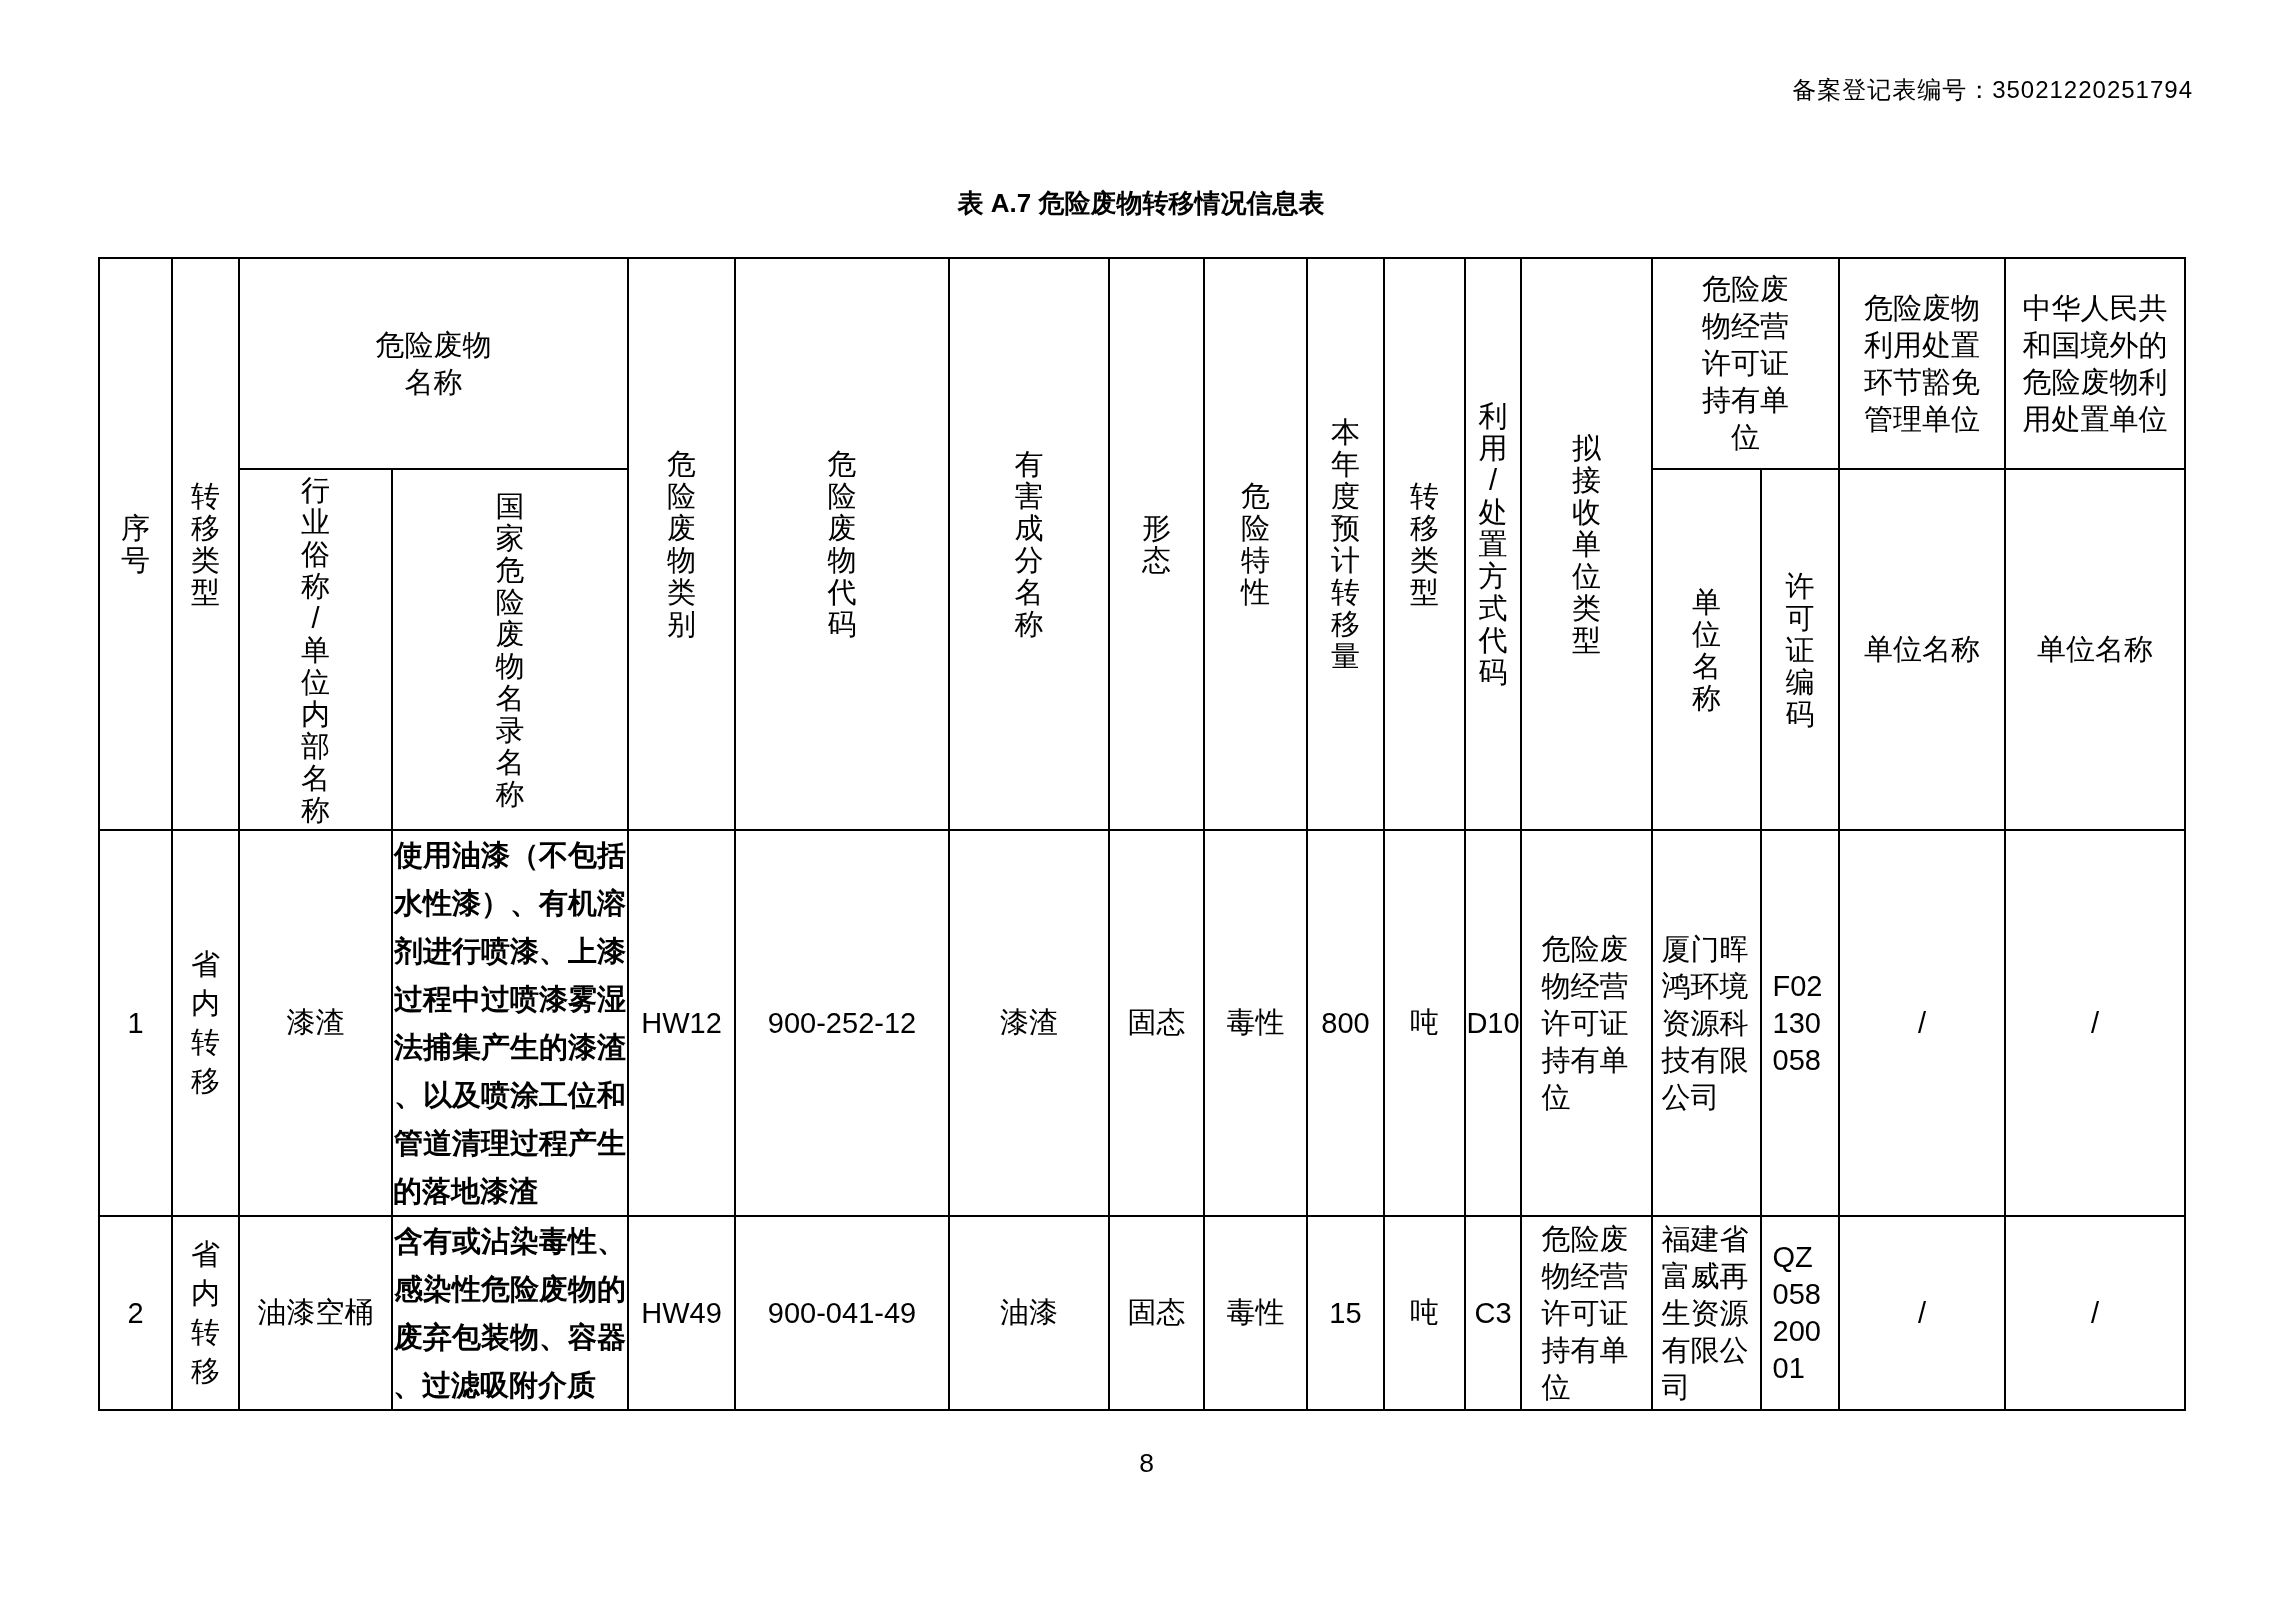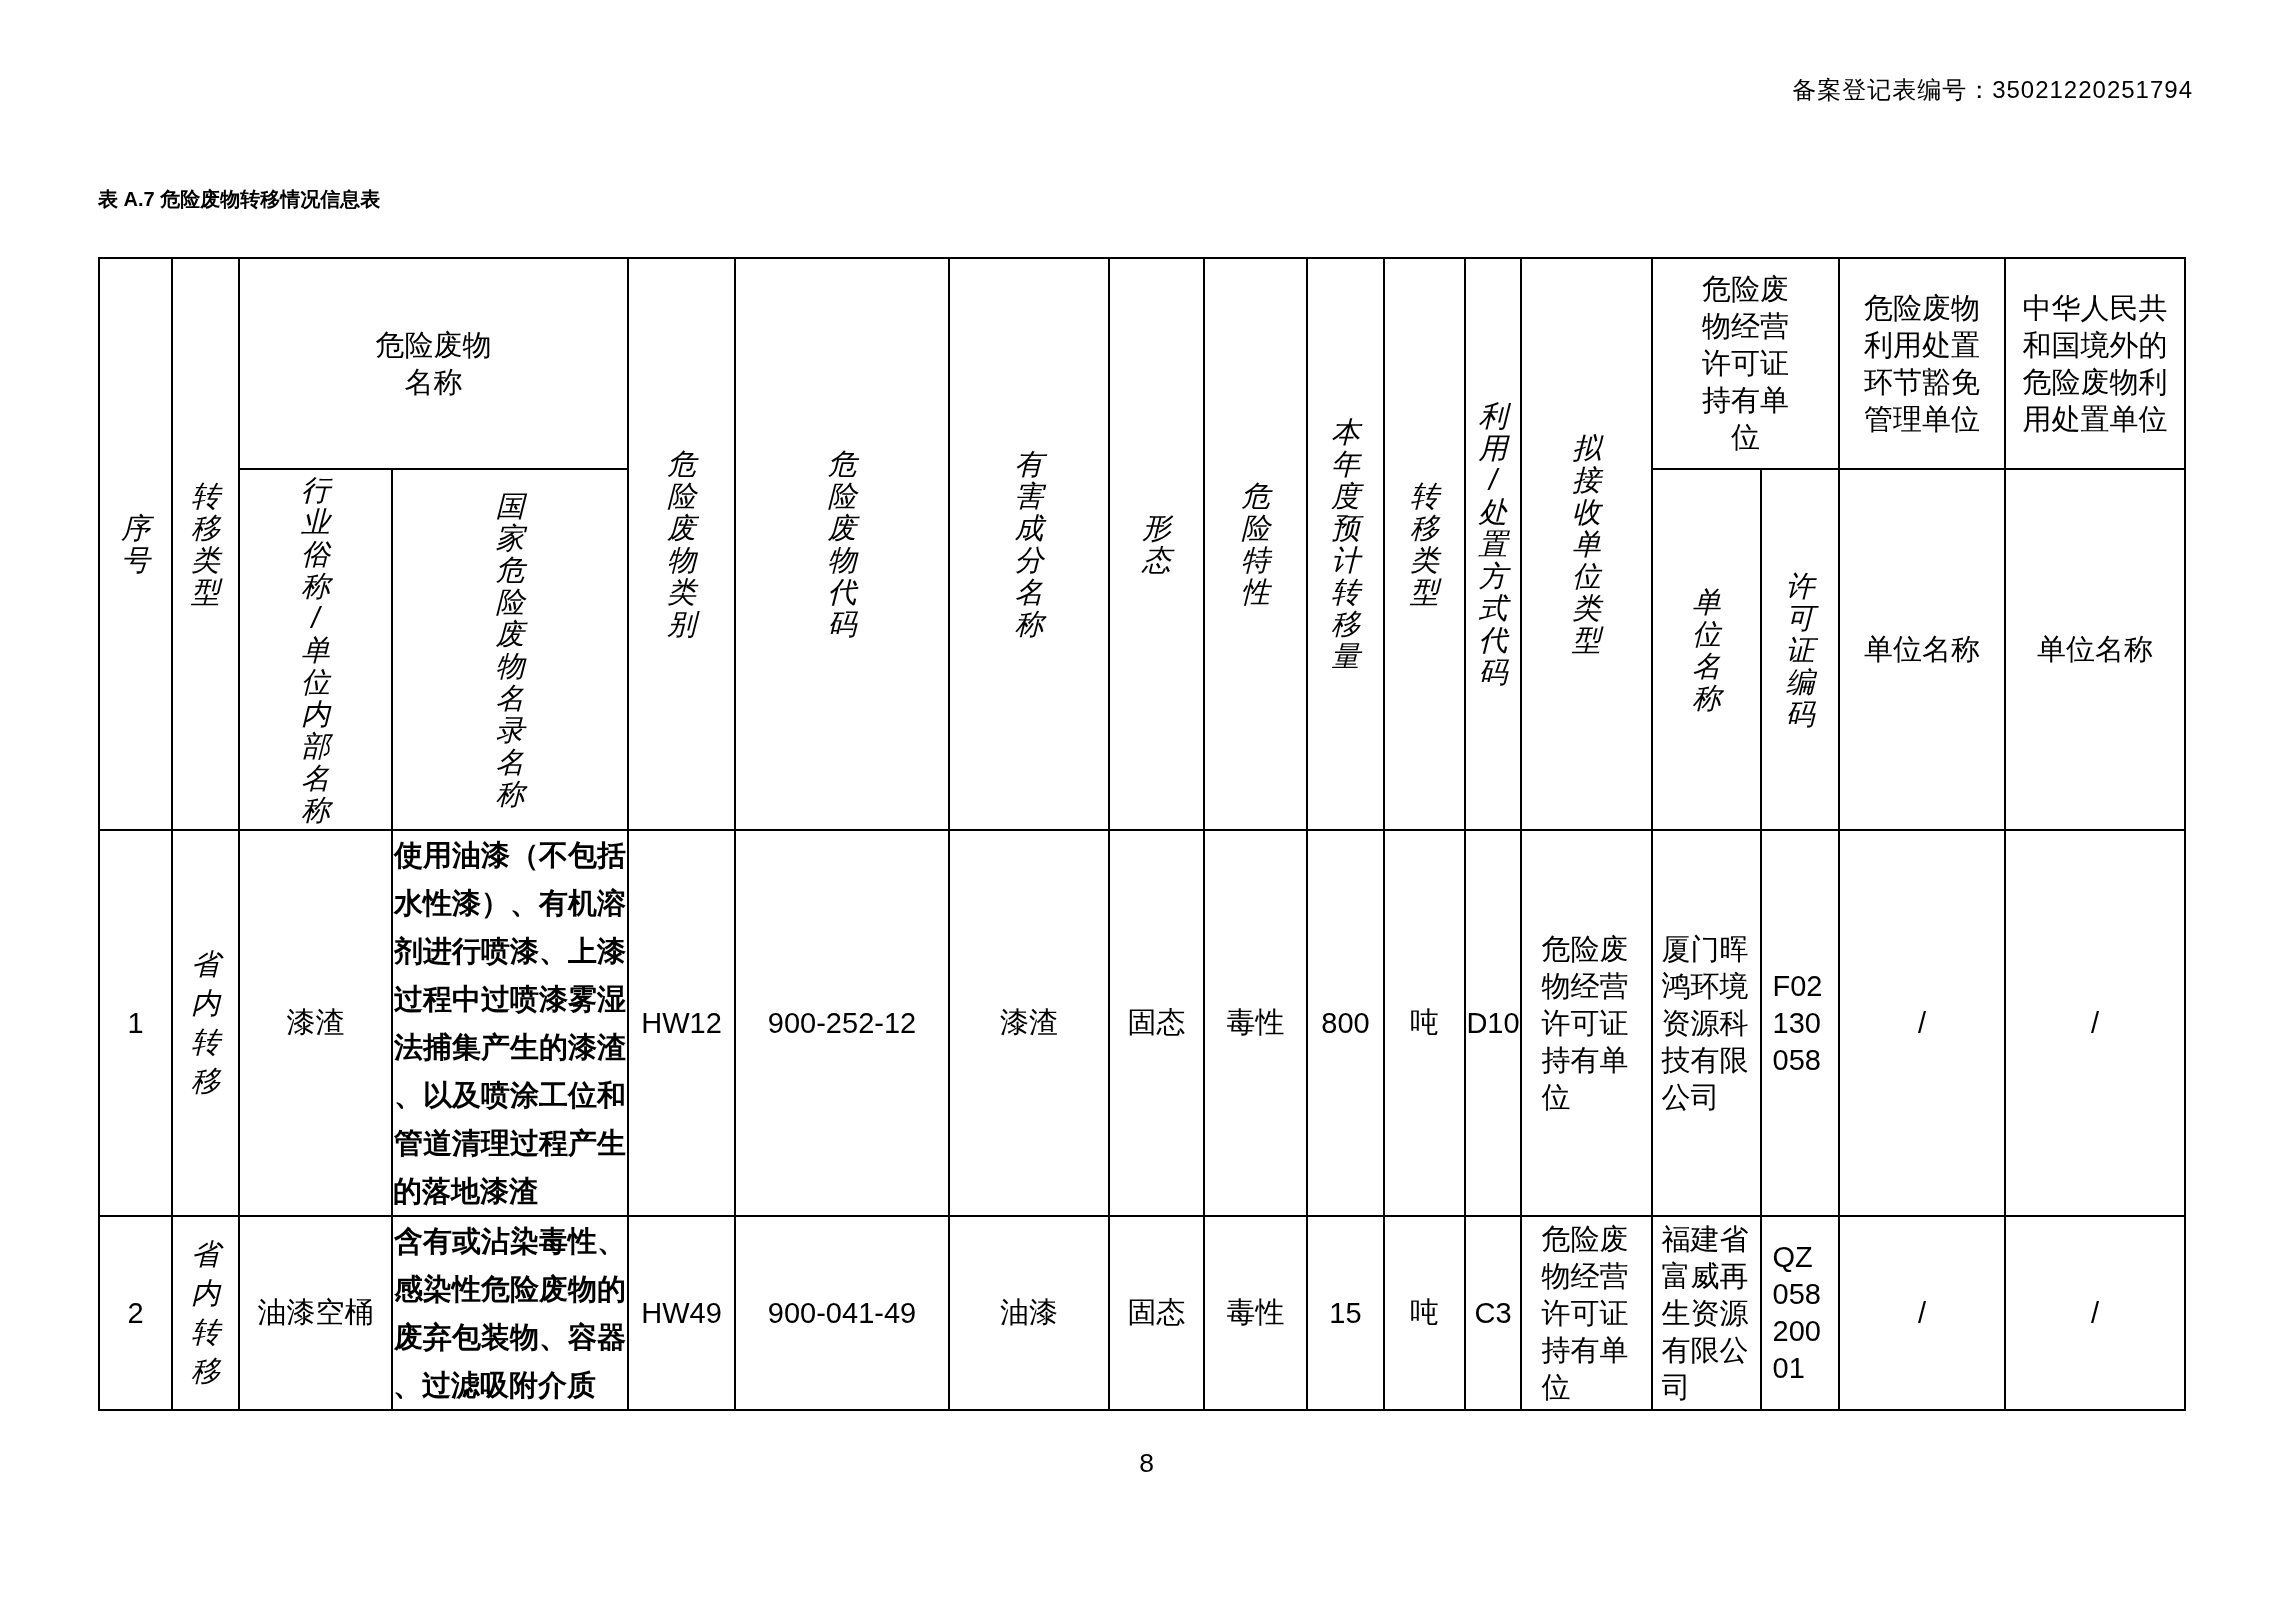--- a/index.html
+++ b/index.html
@@ -16,21 +16,22 @@
     top: 74px;
     right: 100px;
     font-size: 24px;
     letter-spacing: 1px;
   }
   .doc-title {
     position: absolute;
     top: 186px;
     left: 98px;
     width: 2086px;
-    font-size: 20px;
+    text-align: center;
+    font-size: 26px;
     font-weight: bold;
   }
   .page-num {
     position: absolute;
     top: 1448px;
     left: 0;
     width: 100%;
     text-align: center;
     font-size: 26.5px;
   }
@@ -53,21 +54,20 @@
   }
   
   .v {
     display: inline-block;
     width: 1.1em;
     word-break: break-all;
     line-break: anywhere;
     line-height: 32px;
     text-align: center;
     vertical-align: middle;
-    font-style: italic;
   }
   
   .wrap {
     display: inline-block;
     word-break: break-all;
     line-break: anywhere;
     line-height: 37px;
     vertical-align: middle;
   }
   .wrap.center { text-align: center; }

